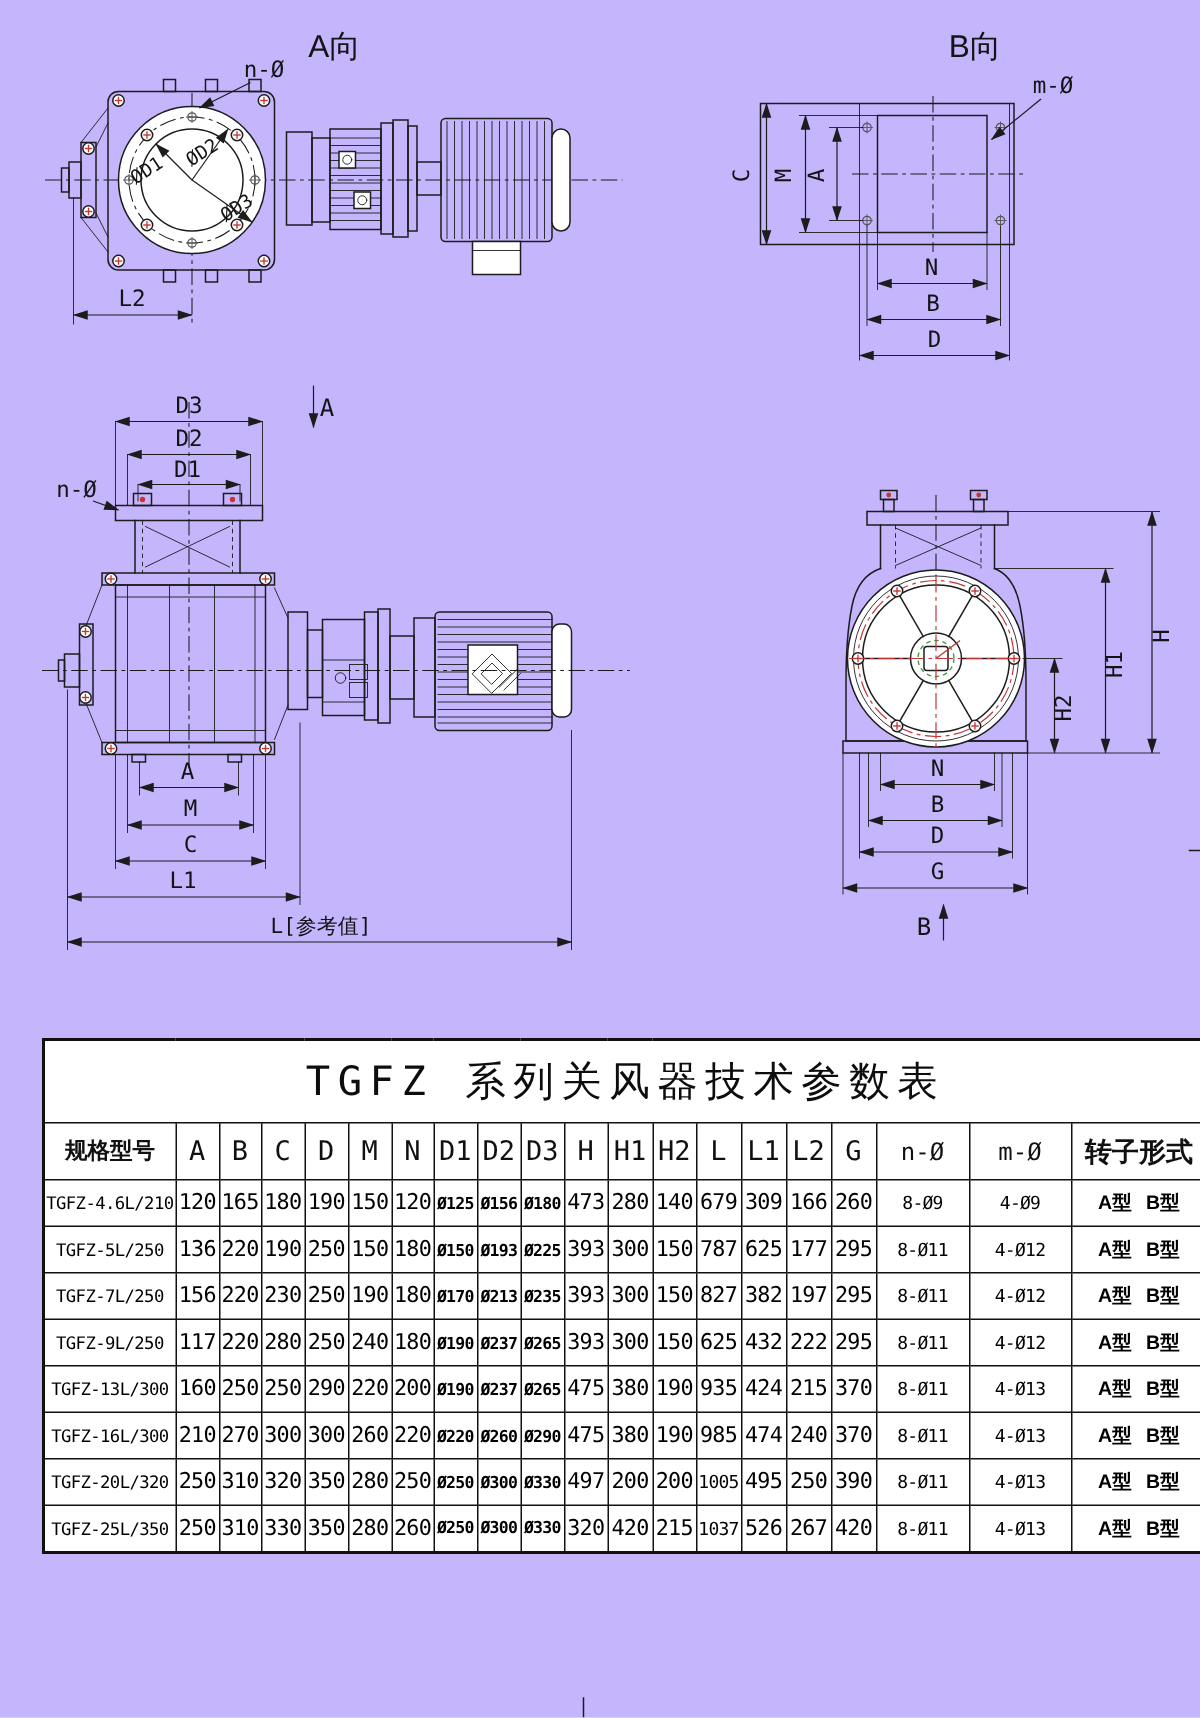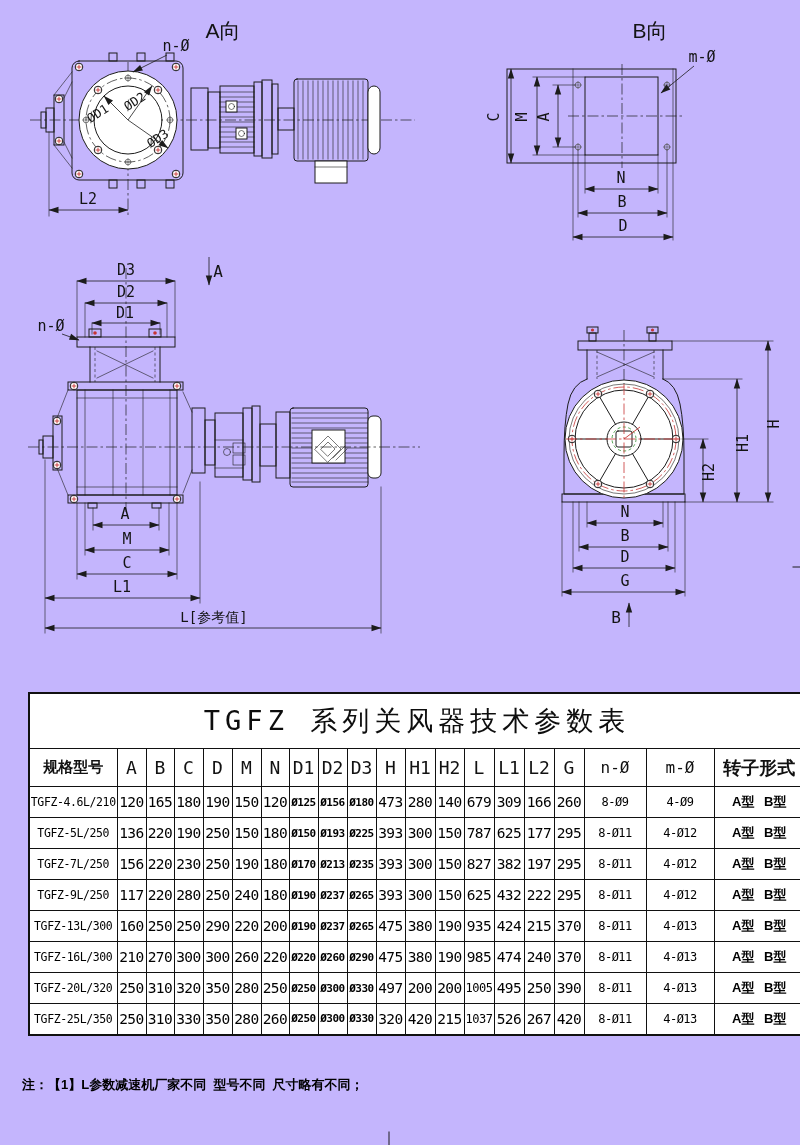--- a/index.html
+++ b/index.html
@@ -589,15 +589,14 @@
           <td class="c-num">526</td>
           <td class="c-num">267</td>
           <td class="c-num">420</td>
           <td class="c-num long">8-Ø11</td>
           <td class="c-num long">4-Ø13</td>
           <td class="c-rotor">A型 B型</td>
         </tr>
       </tbody>
 </table>
 
-<div id="note1" class="note-line">注：【1】L参数减速机厂家不同  型号不同  尺寸略有不同；</div>
 
 </div>
 
 </body></html>

